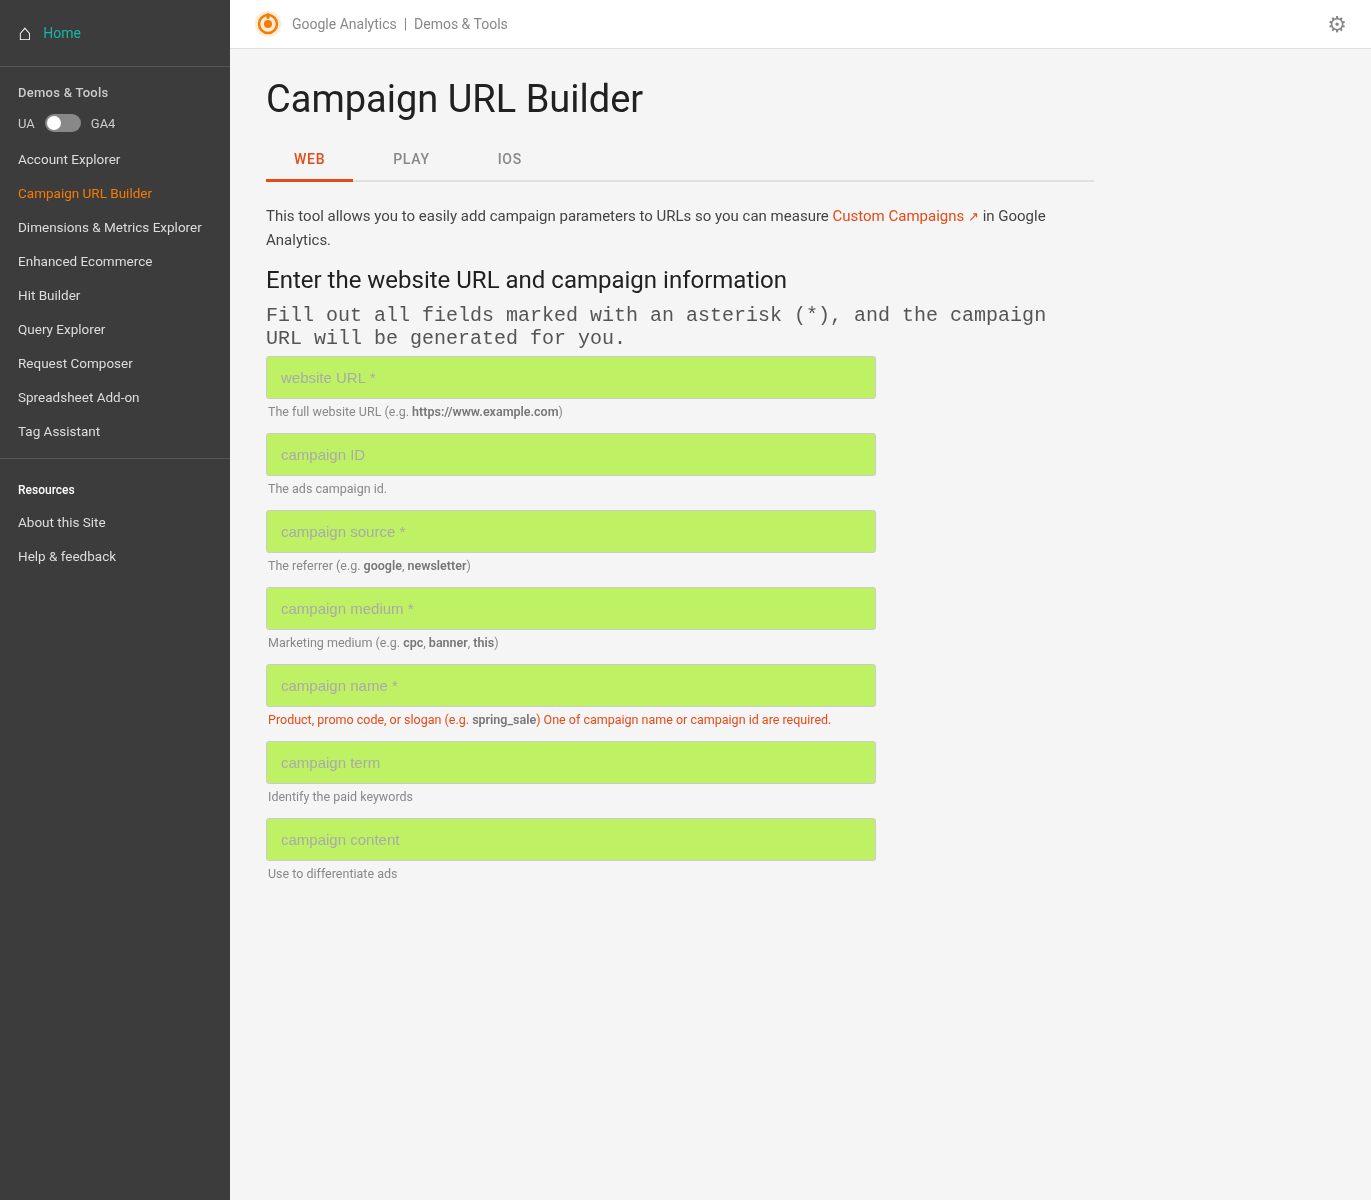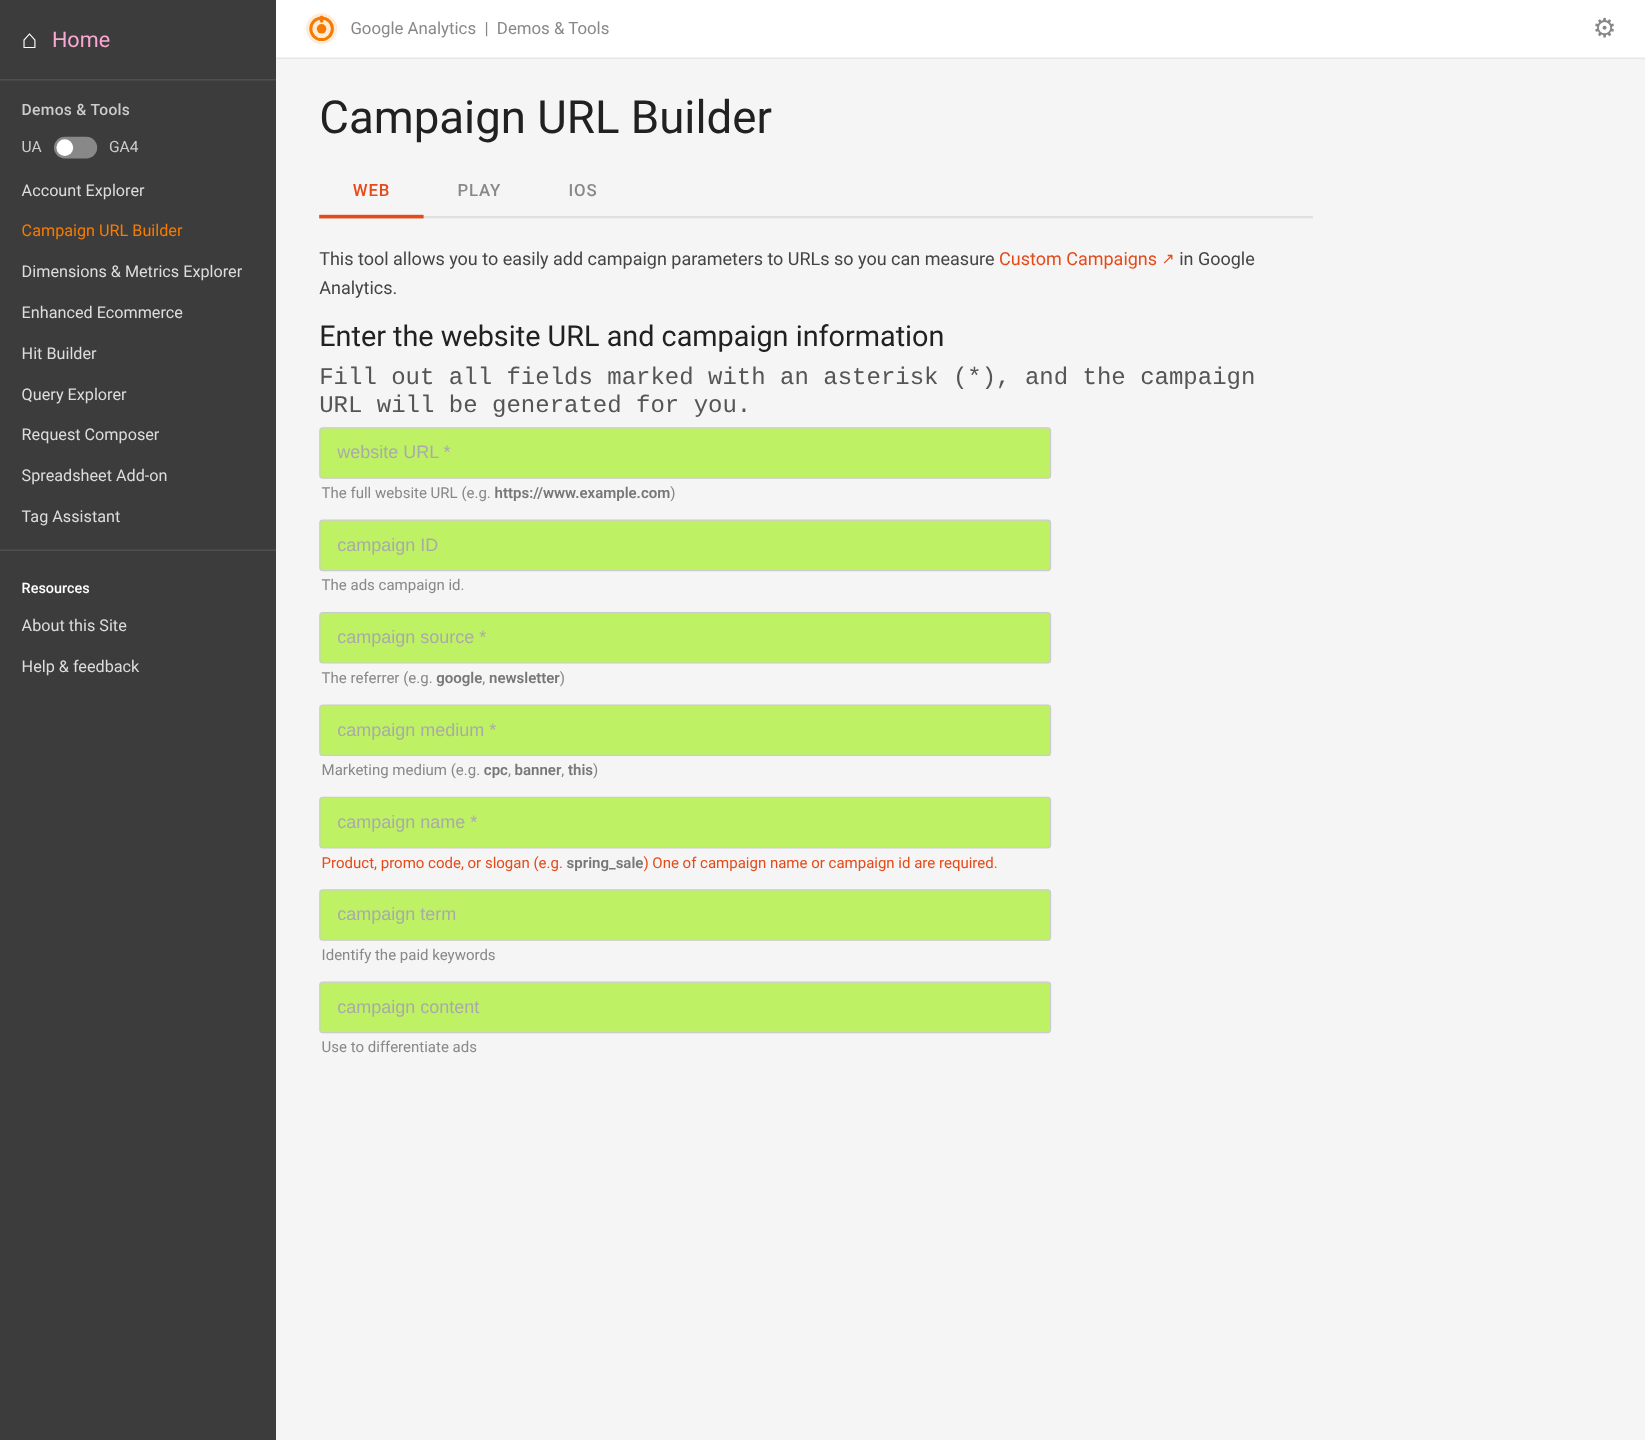--- a/index.html
+++ b/index.html
@@ -21,23 +21,23 @@
       align-items: center;
       gap: 12px;
       padding: 20px 18px;
       border-bottom: 1px solid #555;
     }
     .home-icon {
       font-size: 22px;
       color: #fff;
     }
     .sidebar-home-label {
-      font-size: 18px;
+      font-size: 14px;
       font-weight: 400;
-      color: #f9a8d4;
+      color: #14b8a6;
       text-align: right;
     }
     .sidebar-section-label {
       font-size: 13px;
       font-weight: 500;
       color: #ccc;
       padding: 18px 18px 8px 18px;
       letter-spacing: 0.02em;
     }
     .sidebar-toggle-row {
@@ -134,21 +134,21 @@
       max-width: 900px;
     }
     .page-title {
       font-size: 38px;
       font-weight: 400;
       color: #212121;
       margin-bottom: 18px;
     }
     .tabs {
       display: flex;
-      gap: 0;
+      gap: 12px;
       border-bottom: 2px solid #e0e0e0;
       margin-bottom: 22px;
     }
     .tab {
       padding: 12px 28px;
       font-size: 14px;
       font-weight: 500;
       color: #888;
       cursor: pointer;
       letter-spacing: 0.05em;

